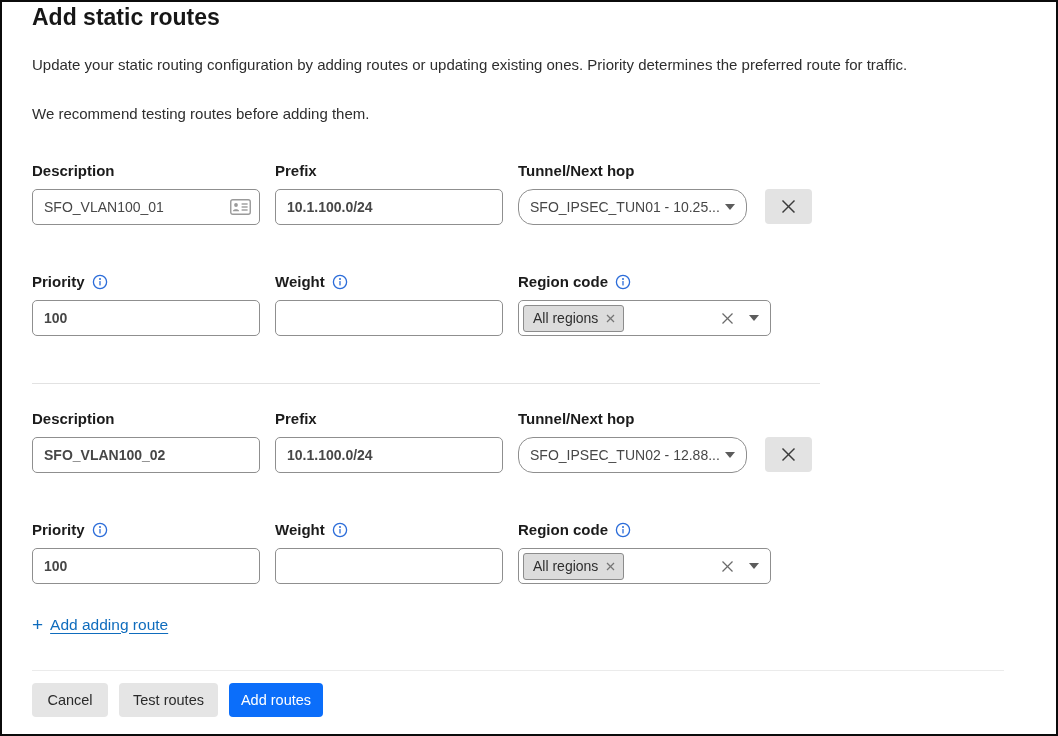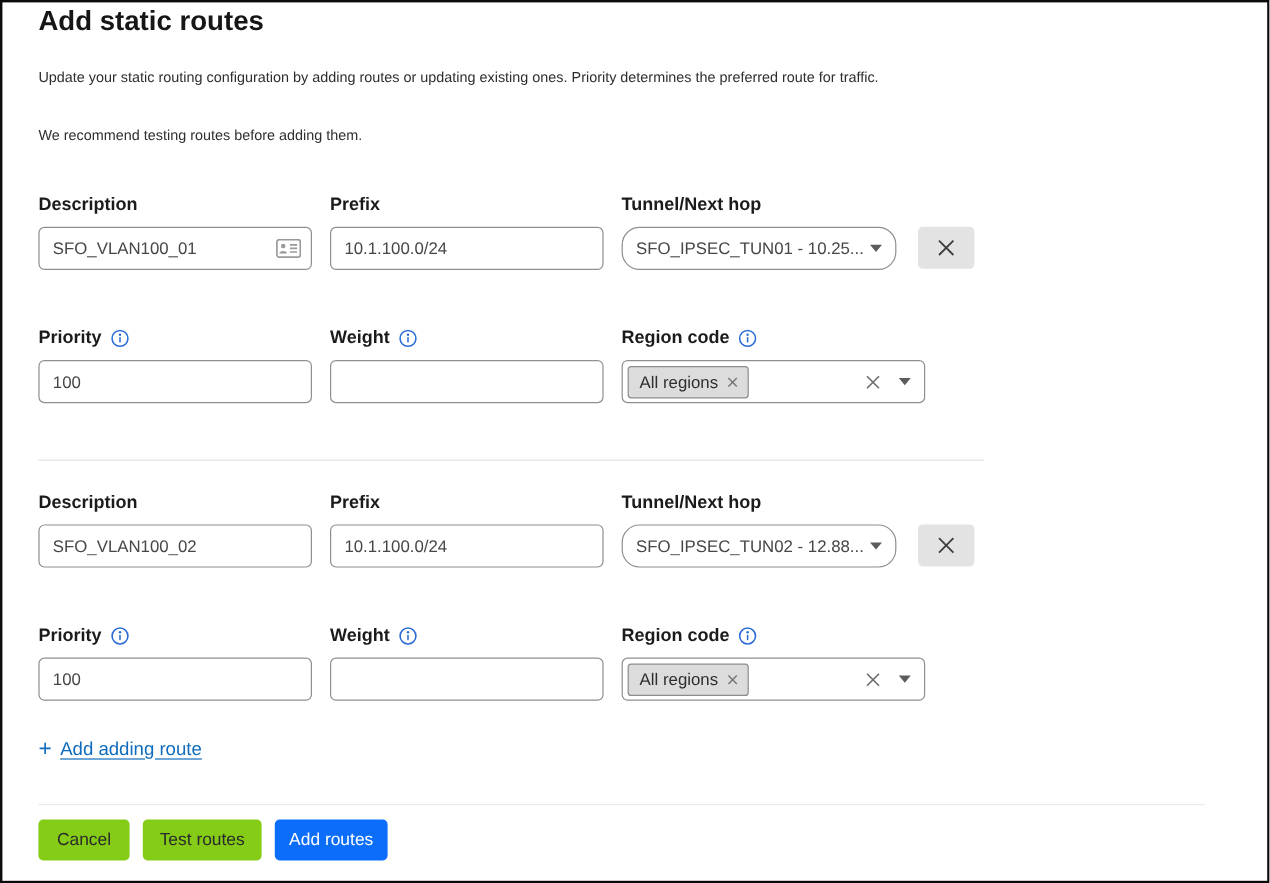--- a/index.html
+++ b/index.html
@@ -18,21 +18,21 @@
     position: relative;
   }
   .content { padding: 0 30px; }
 
   .page-title {
     margin-top: 2px;
     font-size: 23px;
     font-weight: 700;
     color: #161616;
   }
-  .intro { font-size: 12px; color: #2e2e2e; line-height: 19px; }
+  .intro { font-size: 15px; color: #2e2e2e; line-height: 19px; }
   .intro-1 { margin-top: 24px; }
   .intro-2 { margin-top: 30px; }
 
   .field-row { display: flex; gap: 15px; }
   .row-a { margin-top: 39px; }
   .row-b { margin-top: 48px; }
   .field { width: 228px; }
   .field-label {
     display: inline-flex;
     align-items: center;
@@ -49,21 +49,21 @@
     height: 36px;
     border: 1px solid #8f8f8f;
     border-radius: 5px;
     padding: 0 34px 0 11px;
     font-size: 14px;
     color: #474747;
     font-family: inherit;
     background: #fff;
     outline: none;
   }
-  .text-input.no-icon { padding-right: 4px; }
+  .text-input.no-icon { padding-right: 4px; font-weight: bold; }
   .contact-icon {
     position: absolute;
     right: 9px;
     top: 10px;
     color: #9a9a9a;
     display: inline-flex;
   }
 
   .select-box {
     margin-top: 9px;
@@ -176,21 +176,21 @@
     height: 34px;
     border: none;
     border-radius: 4px;
     font-size: 14.5px;
     font-family: inherit;
     cursor: pointer;
     display: inline-flex;
     align-items: center;
     justify-content: center;
   }
-  .btn-gray { background: #84cc16; color: #2a2a2a; }
+  .btn-gray { background: #e5e5e5; color: #2a2a2a; }
   .btn-cancel { width: 76px; }
   .btn-test { width: 99px; }
   .btn-primary {
     width: 94px;
     background: #0b6efa;
     color: #fff;
     font-weight: 400;
   }
 </style>
 </head>

